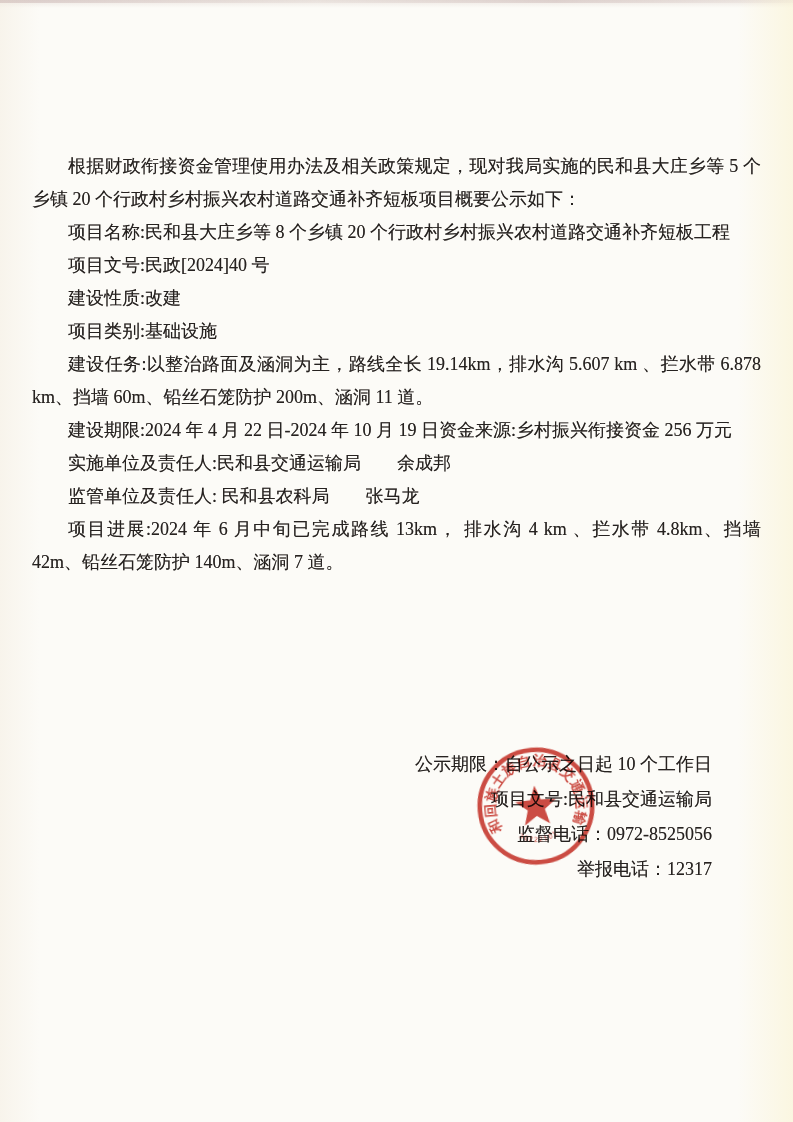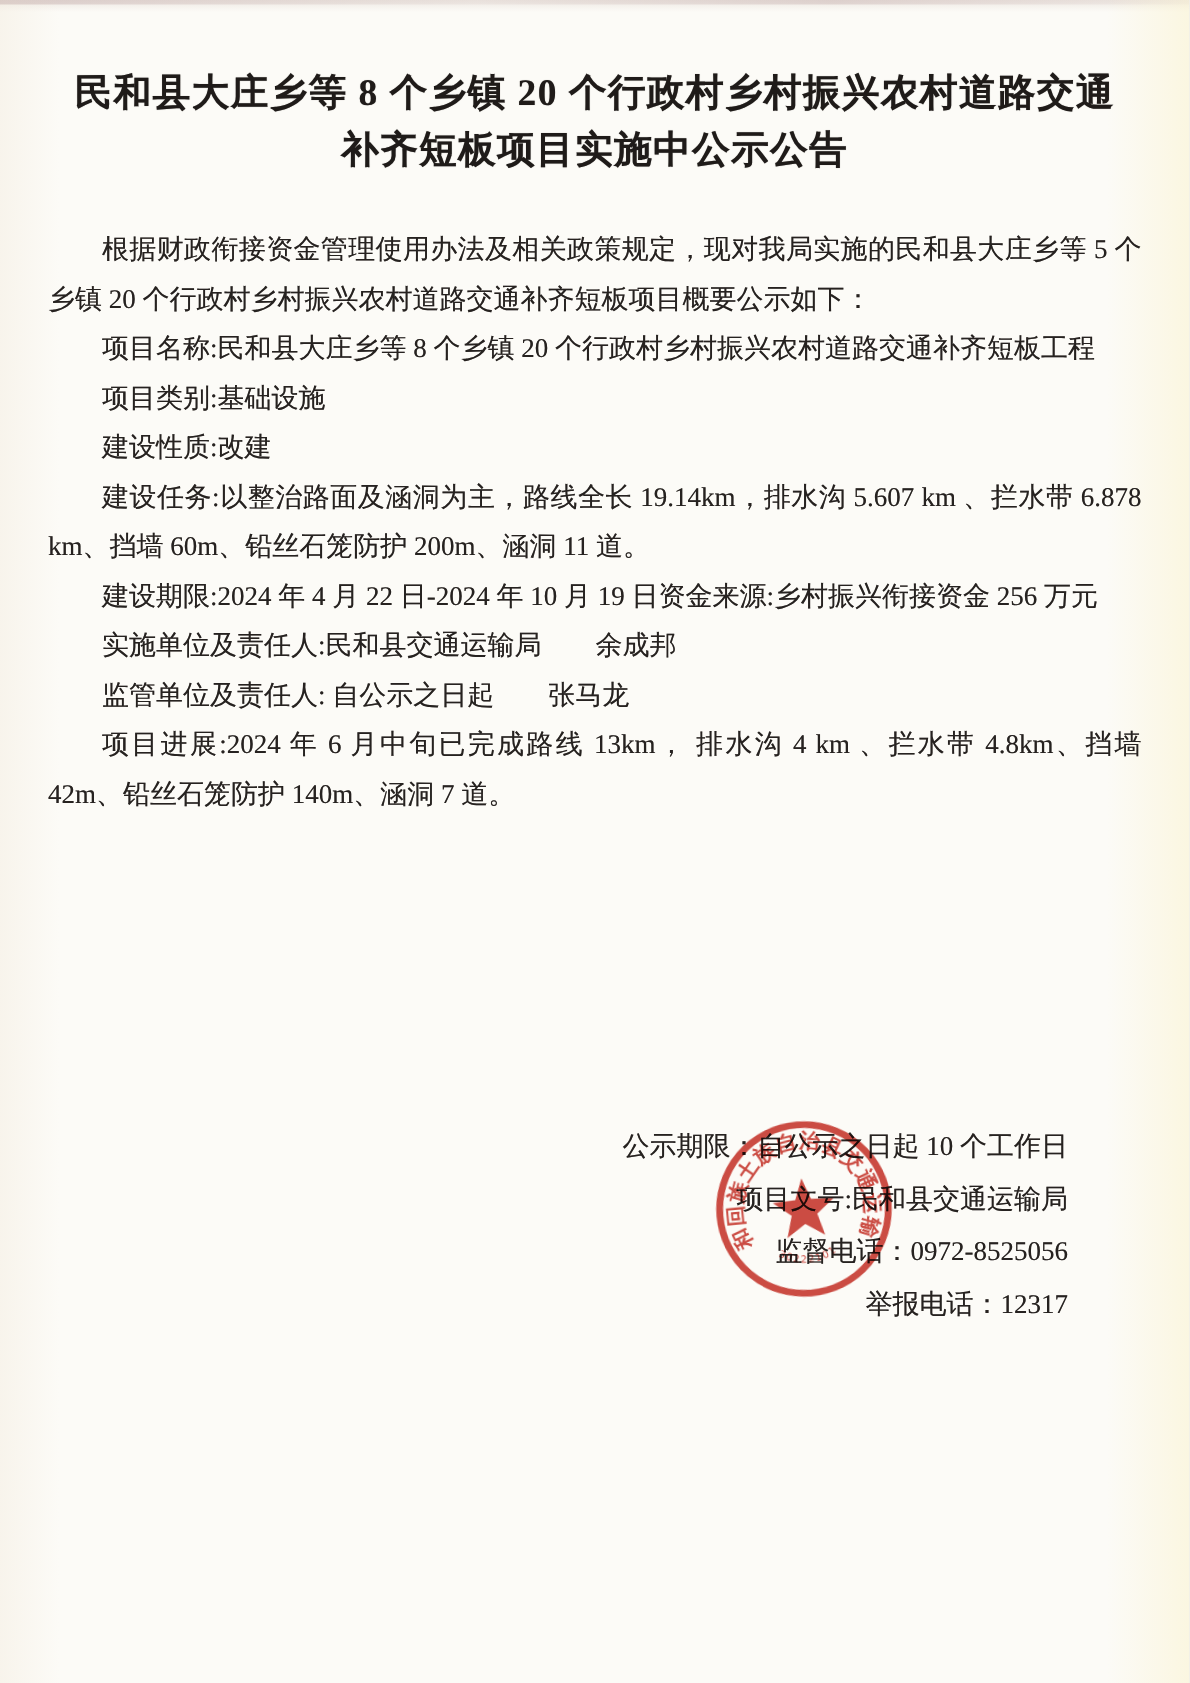--- a/index.html
+++ b/index.html
@@ -91,34 +91,31 @@
     letter-spacing: 1px;
     fill: #c7342b;
   }
 </style>
 </head>
 <body>
 
 <div class="page">
   <div class="scan-edge-top"></div>
 
-  <h1 class="title">
-    <span class="t-line">民和县大庄乡等 8 个乡镇 20 个行政村乡村振兴农村道路交通</span>
-    <span class="t-line">补齐短板项目实施中公示公告</span>
-  </h1>
 
   <div class="doc-body">
     <p>根据财政衔接资金管理使用办法及相关政策规定，现对我局实施的民和县大庄乡等 5 个乡镇 20 个行政村乡村振兴农村道路交通补齐短板项目概要公示如下：</p>
     <p>项目名称:民和县大庄乡等 8 个乡镇 20 个行政村乡村振兴农村道路交通补齐短板工程</p>
+    <p>项目文号:民政[2024]40 号</p>
+    <p>建设性质:改建</p>
     <p>项目类别:基础设施</p>
-    <p>建设性质:改建</p>
     <p>建设任务:以整治路面及涵洞为主，路线全长 19.14km，排水沟 5.607 km 、拦水带 6.878 km、挡墙 60m、铅丝石笼防护 200m、涵洞 11 道。</p>
     <p>建设期限:2024 年 4 月 22 日-2024 年 10 月 19 日资金来源:乡村振兴衔接资金 256 万元</p>
     <p>实施单位及责任人:民和县交通运输局　　余成邦</p>
-    <p>监管单位及责任人: 自公示之日起　　张马龙</p>
+    <p>监管单位及责任人: 民和县农科局　　张马龙</p>
     <p>项目进展:2024 年 6 月中旬已完成路线 13km， 排水沟 4 km 、拦水带 4.8km、挡墙 42m、铅丝石笼防护 140m、涵洞 7 道。</p>
   </div>
 
   <div class="footer-block">
     <p>公示期限：自公示之日起 10 个工作日</p>
     <p>项目文号:民和县交通运输局</p>
     <p>监督电话：0972-8525056</p>
     <p>举报电话：12317</p>
   </div>
 

